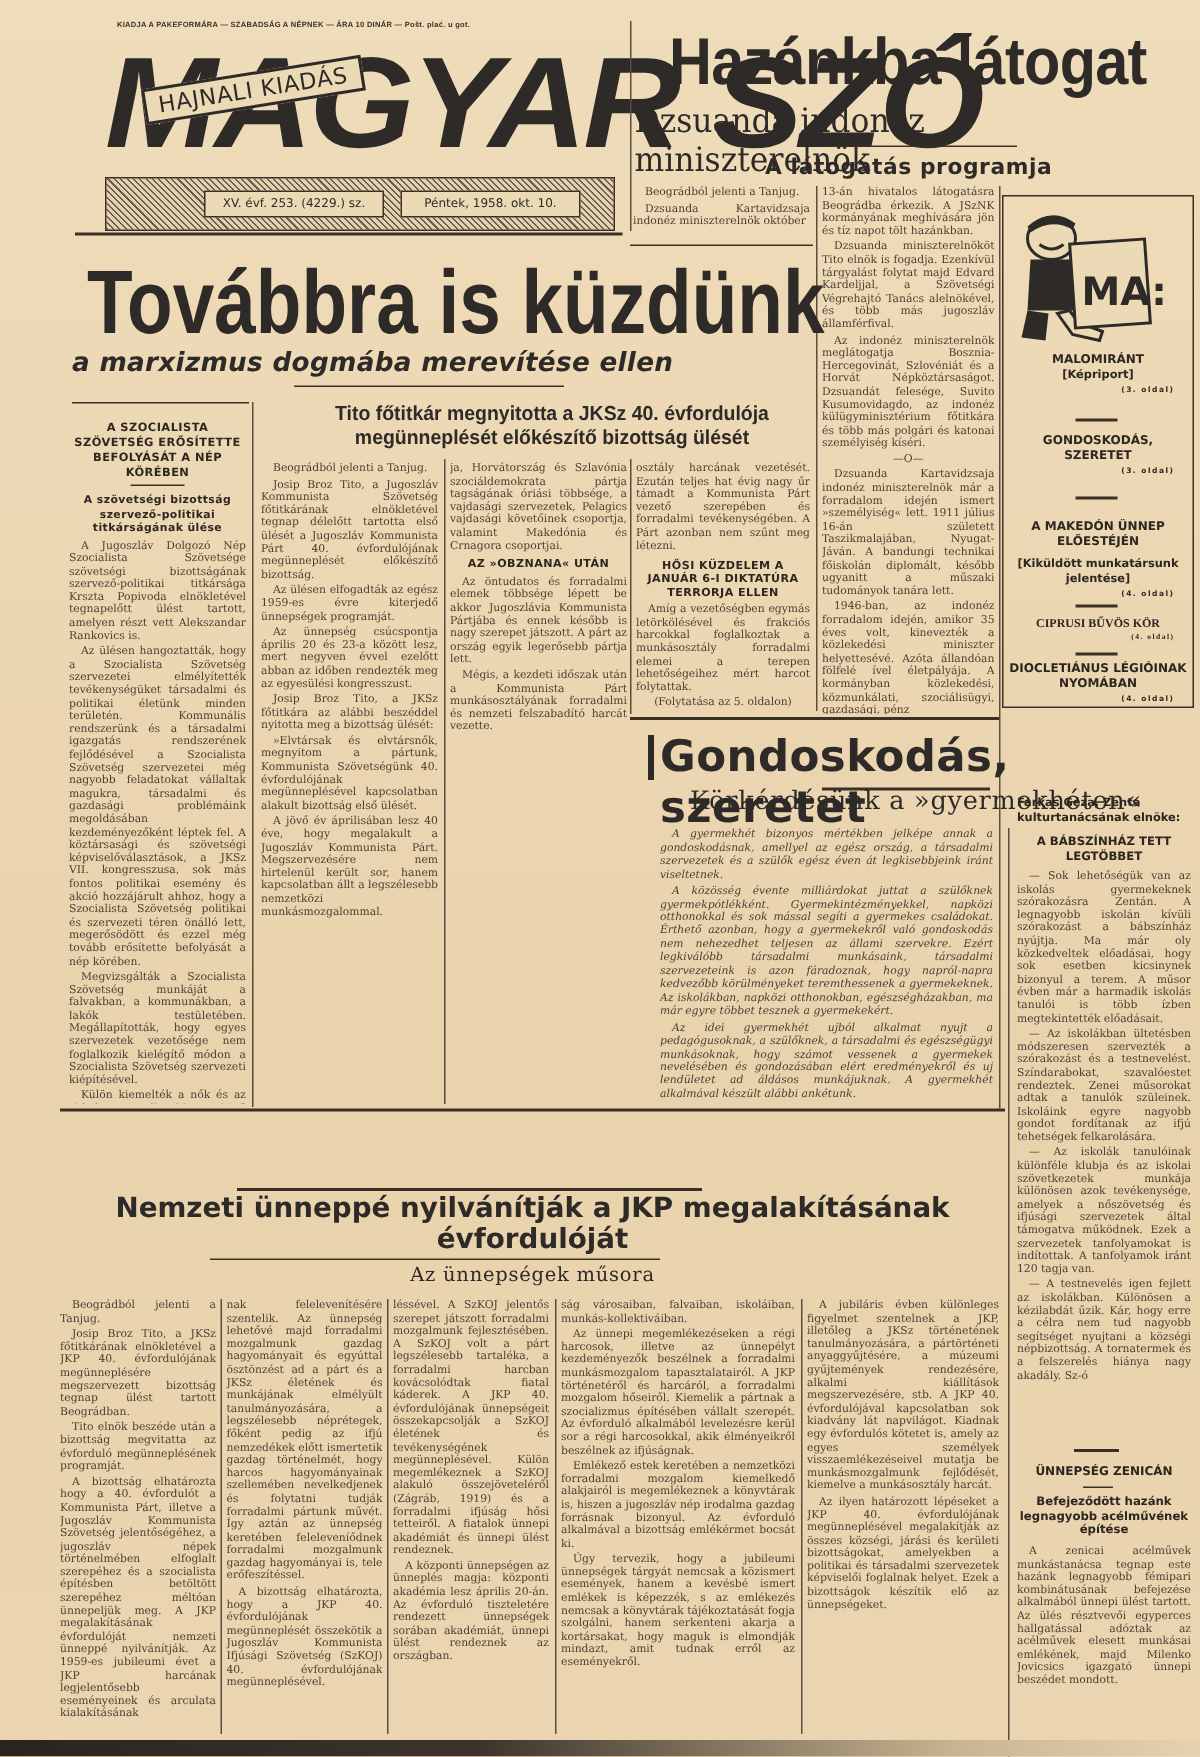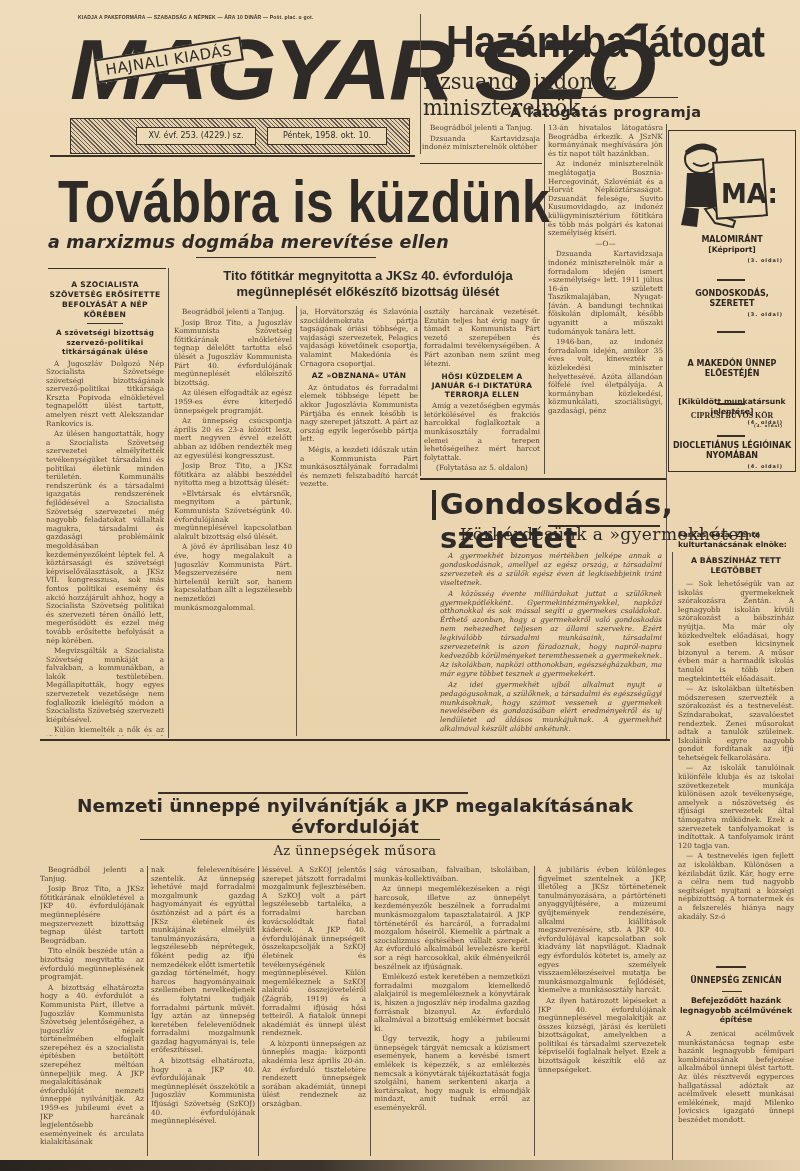--- a/index.html
+++ b/index.html
@@ -81,20 +81,21 @@
   <div class="abs h-lat">A látogatás programja</div>
 
   <div class="col" style="left:422px;top:124px;width:118px;height:40px;">
     <p>Beográdból jelenti a Tanjug.</p>
     <p>Dzsuanda Kartavidzsaja indonéz miniszterelnök október</p>
   </div>
   <div class="hrule" style="left:420px;top:163px;width:122px;height:1px;"></div>
   <div class="vrule" style="left:544px;top:124px;height:350px;"></div>
   <div class="col" style="left:548px;top:124px;width:115px;height:352px;">
     <p style="text-indent:0">13-án hivatalos látogatásra Beográdba érkezik. A JSzNK kormányának meghívására jön és tíz napot tölt hazánkban.</p>
+    <p>Dzsuanda miniszterelnököt Tito elnök is fogadja. Ezenkívül tárgyalást folytat majd Edvard Kardeljjal, a Szövetségi Végrehajtó Tanács alelnökével, és több más jugoszláv államférfival.</p>
     <p>Az indonéz miniszterelnök meglátogatja Bosznia-Hercegovinát, Szlovéniát és a Horvát Népköztársaságot. Dzsuandát felesége, Suvito Kusumovidagdo, az indonéz külügyminisztérium főtitkára és több más polgári és katonai személyiség kíséri.</p>
     <p style="text-align:center;text-indent:0">—O—</p>
     <p>Dzsuanda Kartavidzsaja indonéz miniszterelnök már a forradalom idején ismert »személyiség« lett. 1911 július 16-án született Taszikmalajában, Nyugat-Jáván. A bandungi technikai főiskolán diplomált, később ugyanitt a műszaki tudományok tanára lett.</p>
     <p>1946-ban, az indonéz forradalom idején, amikor 35 éves volt, kinevezték a közlekedési miniszter helyettesévé. Azóta állandóan fölfelé ível életpályája. A kormányban közlekedési, közmunkálati, szociálisügyi, gazdasági, pénz</p>
 
   </div>
 
   <div class="abs sidebar-box">
     <svg class="abs" style="left:6px;top:6px;" width="114" height="96" viewBox="0 0 114 96">
       <ellipse cx="26" cy="22" rx="16" ry="14" fill="#ecd9b6" stroke="#2d2a27" stroke-width="2"></ellipse>
@@ -111,21 +112,21 @@
       <div class="sb-sub">[Képriport]</div>
       <span class="sb-page">(3. oldal)</span>
     </div>
     <div class="sb-dash" style="top:148px;"></div>
     <div class="sb-item" style="top:158px;">
       <div style="width:80px;margin:0 auto;">GONDOSKODÁS, SZERETET</div>
       <span class="sb-page">(3. oldal)</span>
     </div>
     <div class="sb-dash" style="top:200px;"></div>
     <div class="sb-item" style="top:210px;">
-      <div style="width:110px;margin:18px auto;">A MAKEDÓN ÜNNEP ELŐESTÉJÉN</div>
+      <div style="width:110px;margin:5px auto;">A MAKEDÓN ÜNNEP ELŐESTÉJÉN</div>
       <div class="sb-sub" style="width:116px;margin:0 auto;">[Kiküldött munkatársunk jelentése]</div>
       <span class="sb-page">(4. oldal)</span>
     </div>
     <div class="sb-dash" style="top:272px;"></div>
     <div class="sb-item" style="top:280px;font-family:Liberation Serif, serif;">
       <div>CIPRUSI BŰVÖS KÖR</div>
       <span class="sb-page">(4. oldal)</span>
     </div>
     <div class="sb-dash" style="top:304px;"></div>
     <div class="sb-item" style="top:310px;">

